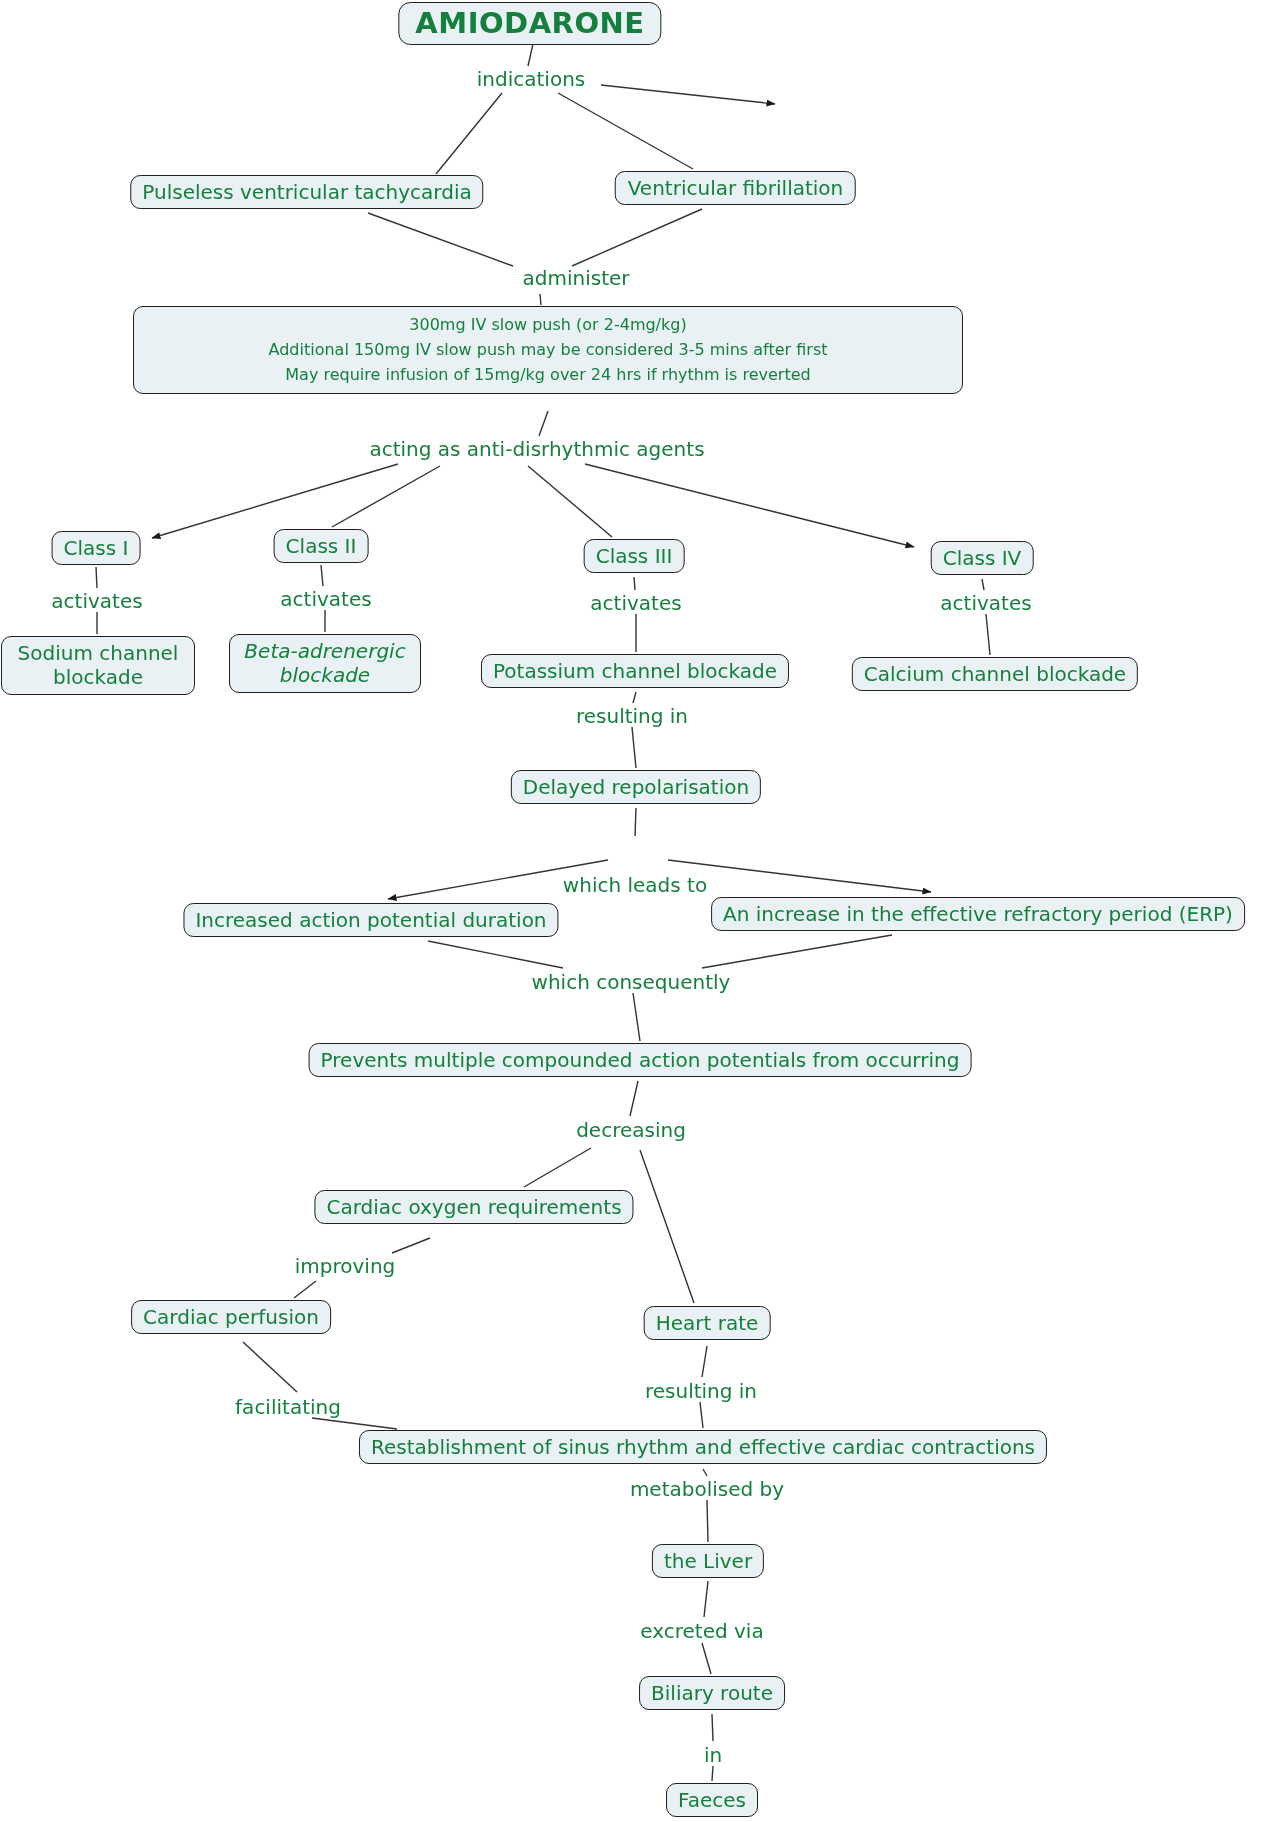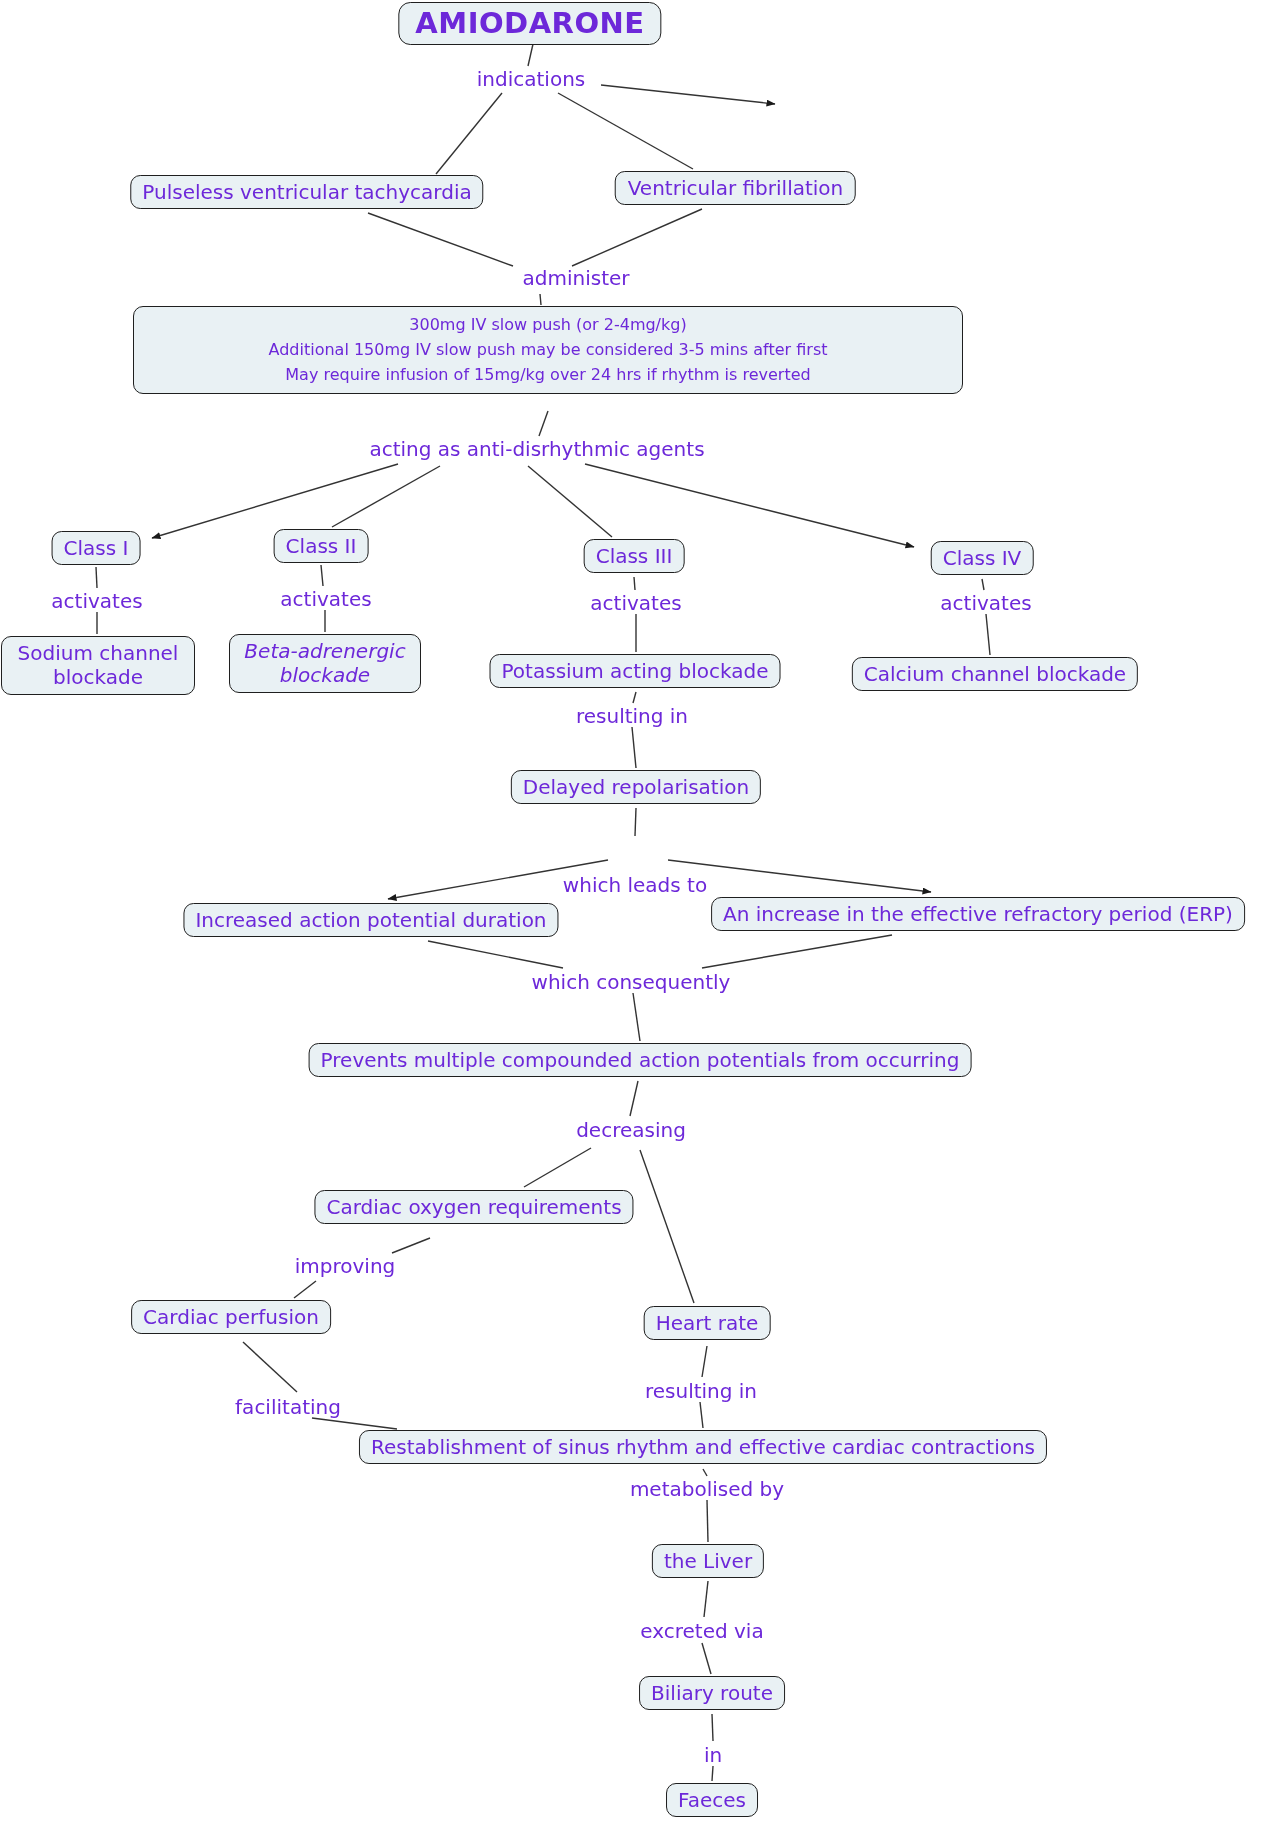--- a/index.html
+++ b/index.html
@@ -1,21 +1,21 @@
 <!DOCTYPE html>
 <html><head>
 <meta charset="utf-8">
 <style>
   html,body{margin:0;padding:0;background:#ffffff;}
   #map{
     position:relative;
     width:1266px;height:1822px;
     background:#ffffff;
     font-family:"DejaVu Sans","Liberation Sans",sans-serif;
-    color:#6d28d9;
+    color:#15803d;
     overflow:hidden;
   }
   #wires{position:absolute;left:0;top:0;width:1266px;height:1822px;}
   .node{
     position:absolute;
     transform:translateX(-50%);
     background:#e9f1f4;
     border:1.4px solid #1f1f1f;
     border-radius:10px;
     padding:4px 11px;
@@ -113,21 +113,21 @@
     <div class="dline">May require infusion of 15mg/kg over 24 hrs if rhythm is reverted</div>
   </div>
 
   <div class="node" style="left:96px;top:531px;">Class I</div>
   <div class="node" style="left:321px;top:529px;">Class II</div>
   <div class="node" style="left:634px;top:539px;">Class III</div>
   <div class="node" style="left:982px;top:541px;">Class IV</div>
 
   <div class="node wrap" style="left:98px;top:636px;width:194px;">Sodium channel blockade</div>
   <div class="node wrap" style="left:325px;top:634px;width:192px;font-style:italic;">Beta-adrenergic blockade</div>
-  <div class="node" style="left:635px;top:654px;">Potassium acting blockade</div>
+  <div class="node" style="left:635px;top:654px;">Potassium channel blockade</div>
   <div class="node" style="left:995px;top:657px;">Calcium channel blockade</div>
 
   <div class="node" style="left:636px;top:770px;">Delayed repolarisation</div>
   <div class="node" style="left:371px;top:903px;">Increased action potential duration</div>
   <div class="node" style="left:978px;top:897px;">An increase in the effective refractory period (ERP)</div>
   <div class="node" style="left:640px;top:1043px;">Prevents multiple compounded action potentials from occurring</div>
 
   <div class="node" style="left:474px;top:1190px;">Cardiac oxygen requirements</div>
   <div class="node" style="left:707px;top:1306px;">Heart rate</div>
   <div class="node" style="left:231px;top:1300px;">Cardiac perfusion</div>

